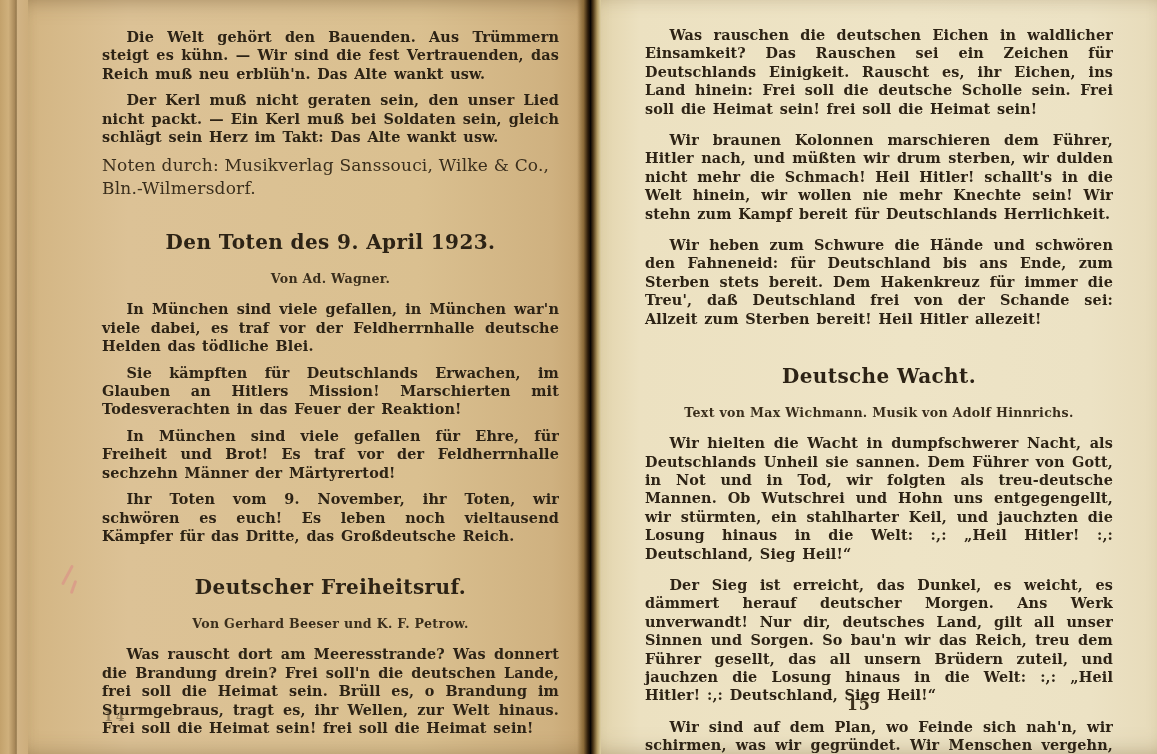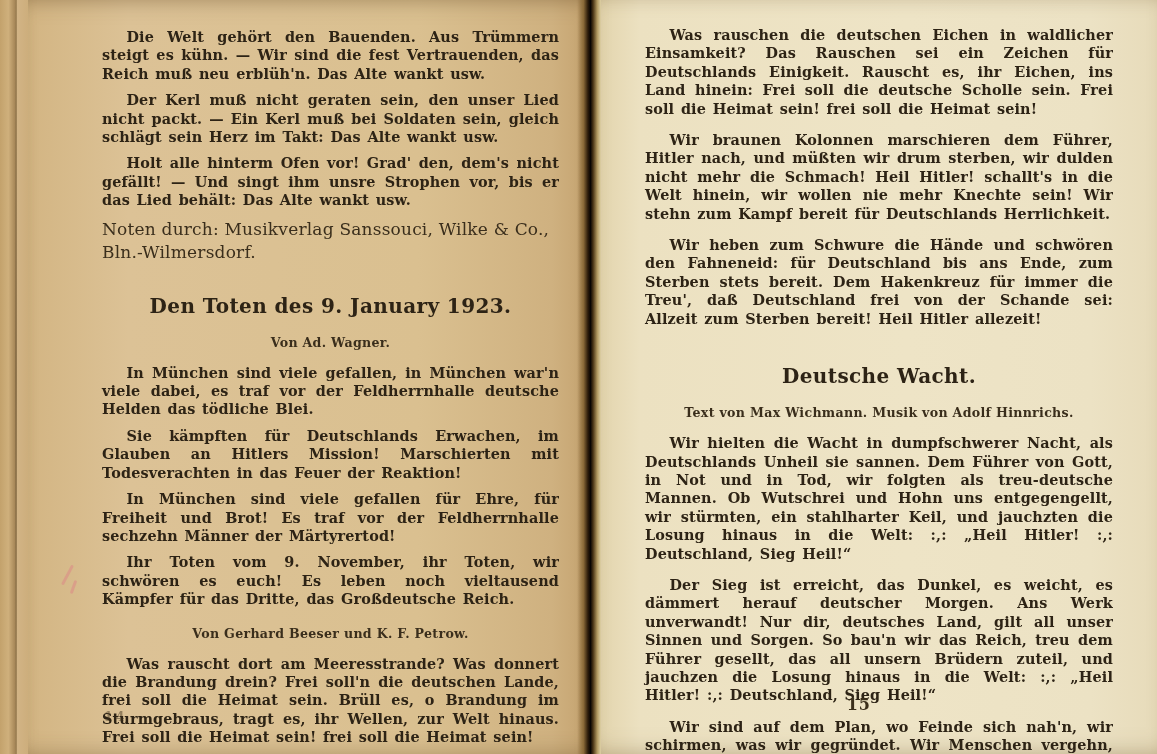--- a/index.html
+++ b/index.html
@@ -117,32 +117,32 @@
 <div class="scan">
 
   <div class="book-edge">
     <div class="edge-line"></div>
   </div>
 
   <div class="page page-left">
 
     <p class="stanza mt-first">Die Welt gehört den Bauenden. Aus Trümmern steigt es kühn. — Wir sind die fest Vertrauenden, das Reich muß neu erblüh'n. Das Alte wankt usw.</p>
     <p class="stanza">Der Kerl muß nicht geraten sein, den unser Lied nicht packt. — Ein Kerl muß bei Soldaten sein, gleich schlägt sein Herz im Takt: Das Alte wankt usw.</p>
-    <p class="stanza">Holt alle hinterm Ofen vor! Grad' den, dem's nicht gefällt! — Und singt ihm unsre Strophen vor, bis er das Lied behält: Das Alte wankt usw.</p>
 
     <p class="publisher-note">Noten durch: Musikverlag Sanssouci, Wilke &amp; Co., Bln.-Wilmersdorf.</p>
 
-    <h2 class="song-title mt-song">Den Toten des 9. January 1923.</h2>
+    <h2 class="song-title mt-song">Den Toten des 9. April 1923.</h2>
     <p class="song-byline mt-byline">Von Ad. Wagner.</p>
 
     <p class="stanza">In München sind viele gefallen, in München war'n viele dabei, es traf vor der Feldherrnhalle deutsche Helden das tödliche Blei.</p>
     <p class="stanza">Sie kämpften für Deutschlands Erwachen, im Glauben an Hitlers Mission! Marschierten mit Todesverachten in das Feuer der Reaktion!</p>
     <p class="stanza">In München sind viele gefallen für Ehre, für Freiheit und Brot! Es traf vor der Feldherrnhalle sechzehn Männer der Märtyrertod!</p>
     <p class="stanza">Ihr Toten vom 9. November, ihr Toten, wir schwören es euch! Es leben noch vieltausend Kämpfer für das Dritte, das Großdeutsche Reich.</p>
 
+    <h2 class="song-title mt-song">Deutscher Freiheitsruf.</h2>
     <p class="song-byline mt-byline">Von Gerhard Beeser und K. F. Petrow.</p>
 
     <p class="stanza">Was rauscht dort am Meeresstrande? Was donnert die Brandung drein? Frei soll'n die deutschen Lande, frei soll die Heimat sein. Brüll es, o Brandung im Sturmgebraus, tragt es, ihr Wellen, zur Welt hinaus. Frei soll die Heimat sein! frei soll die Heimat sein!</p>
   </div>
 
   <div class="pencil-mark">
     <span class="m1"></span>
       <span class="m2"></span>
   </div>
   <div class="pagenum pagenum-left">14</div>

